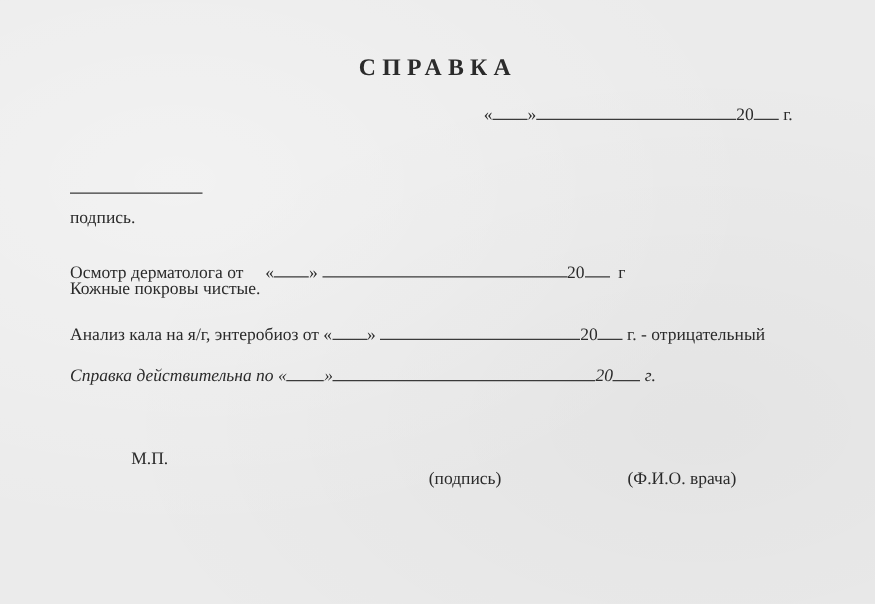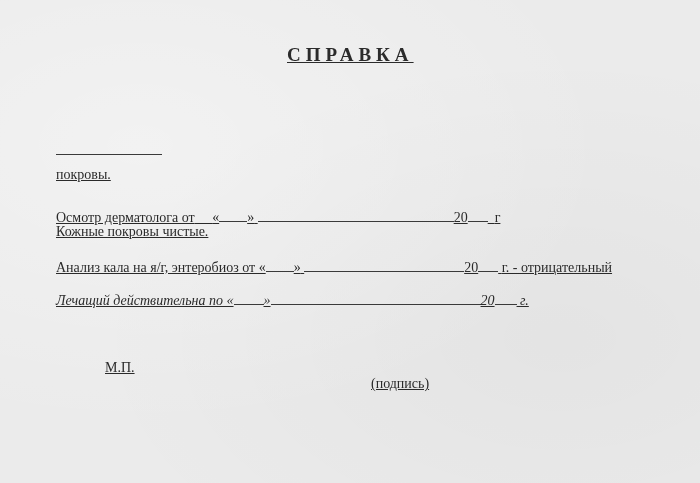--- a/index.html
+++ b/index.html
@@ -16,21 +16,21 @@
     position: relative;
   }
   .paper {
     position: absolute;
     inset: 0;
     background:
       radial-gradient(ellipse at 20% 30%, rgba(255,255,255,0.35), rgba(255,255,255,0) 60%),
       radial-gradient(ellipse at 80% 70%, rgba(0,0,0,0.03), rgba(0,0,0,0) 60%),
       #ebebeb;
   }
-  .abs { position: absolute; white-space: nowrap; text-decoration: underline; }
+  .abs { position: absolute; white-space: nowrap; }
   .txt { font-size: 14px; line-height: 16px; }
   .title {
     font-size: 19px;
     font-weight: bold;
     letter-spacing: 5px;
     color: #2b2b2b;
   }
   .blank {
     display: inline-block;
     border-bottom: 1px solid #3a3a3a;
@@ -39,36 +39,40 @@
   }
   .italic { font-style: italic; }
 </style>
 </head>
 <body>
 
 <div class="paper">
 
   <div class="abs title" style="left:287px; top:44px;">СПРАВКА</div>
 
+  <div class="abs txt" style="left:387px; top:82px;">
+    <span>«</span><span class="blank" style="width:28px;"></span><span>»</span><span class="blank" style="width:160px;"></span><span>20</span><span class="blank" style="width:20px;"></span>&nbsp;<span>г.</span>
+  </div>
 
 
   <div class="abs txt" style="left:56px; top:141px;">
     <span class="blank" style="width:106px;"></span>
   </div>
-  <div class="abs txt" style="left:56px; top:167px;">покровы.</div>
+  <div class="abs txt" style="left:56px; top:167px;">подпись.</div>
 
   <div class="abs txt" style="left:56px; top:208px;">
     <span>Осмотр дерматолога от</span>&nbsp;&nbsp;&nbsp;&nbsp;&nbsp;<span>«</span><span class="blank" style="width:28px;"></span><span>»</span>&nbsp;<span class="blank" style="width:196px;"></span><span>20</span><span class="blank" style="width:20px;"></span>&nbsp;&nbsp;<span>г</span>
   </div>
   <div class="abs txt" style="left:56px; top:224px;">Кожные покровы чистые.</div>
 
   <div class="abs txt" style="left:56px; top:258px;">
     <span>Анализ кала на я/г, энтеробиоз от «</span><span class="blank" style="width:28px;"></span><span>»</span>&nbsp;<span class="blank" style="width:160px;"></span><span>20</span><span class="blank" style="width:20px;"></span>&nbsp;<span>г. - отрицательный</span>
   </div>
 
   <div class="abs txt italic" style="left:56px; top:291px;">
-    <span>Лечащий действительна по «</span><span class="blank" style="width:30px;"></span><span>»</span><span class="blank" style="width:210px;"></span><span>20</span><span class="blank" style="width:22px;"></span>&nbsp;<span>г.</span>
+    <span>Справка действительна по «</span><span class="blank" style="width:30px;"></span><span>»</span><span class="blank" style="width:210px;"></span><span>20</span><span class="blank" style="width:22px;"></span>&nbsp;<span>г.</span>
   </div>
 
   <div class="abs txt" style="left:105px; top:360px;">М.П.</div>
-  <div class="abs txt" style="left:343px; top:376px;margin-left:28px;">(подпись)</div>
+  <div class="abs txt" style="left:343px; top:376px;">(подпись)</div>
+  <div class="abs txt" style="left:502px; top:376px;">(Ф.И.О. врача)</div>
 
 </div>
 
 </body></html>

